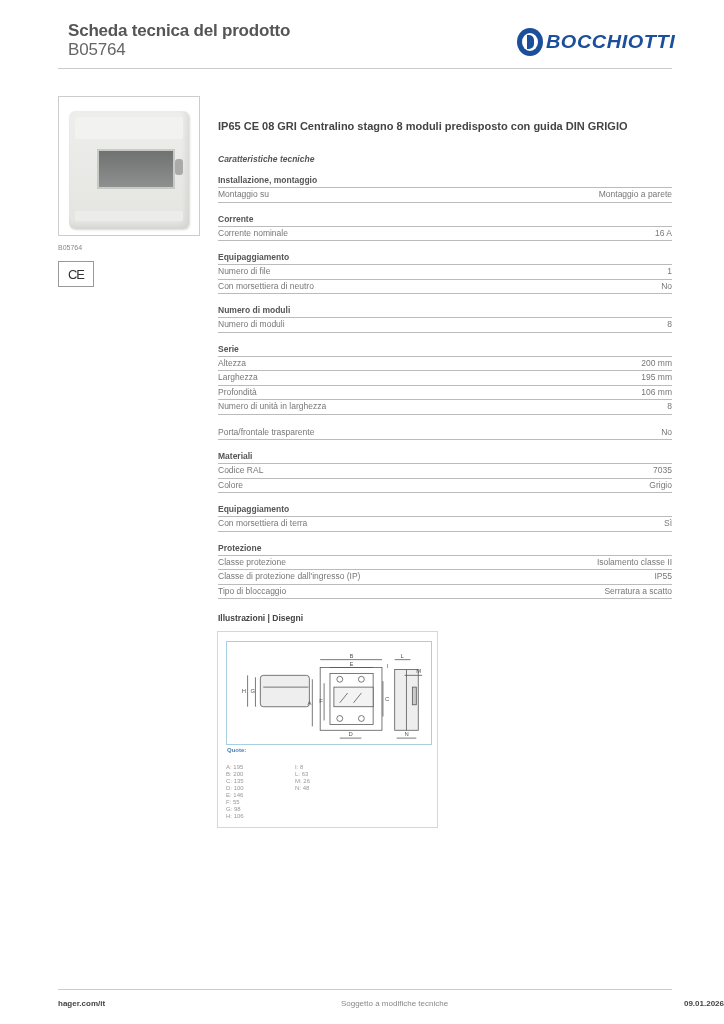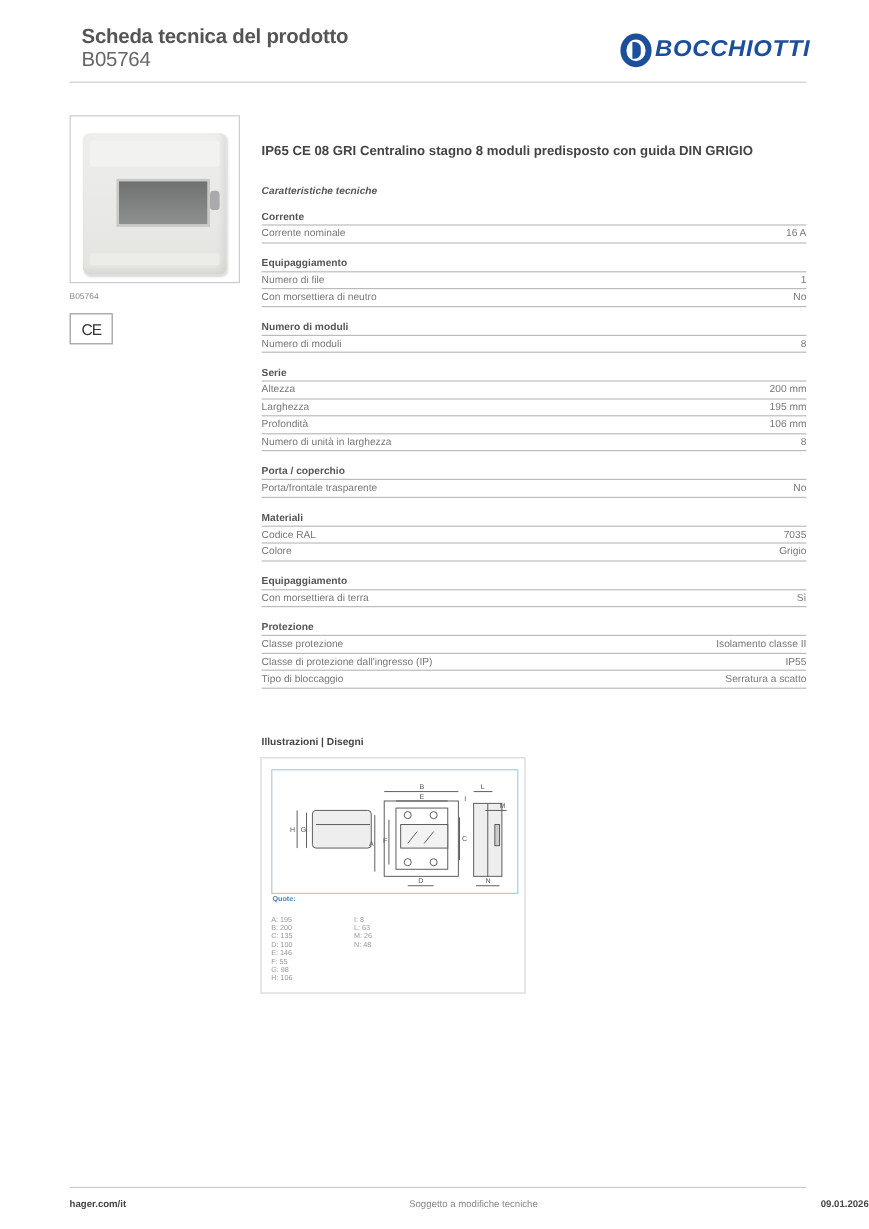--- a/index.html
+++ b/index.html
@@ -72,20 +72,27 @@
   </div>
   <div class="photo-caption">B05764</div>
   <div class="ce-mark">CE</div>
 </div>
 
 <div class="right-col">
   <div class="product-name">IP65 CE 08 GRI Centralino stagno 8 moduli predisposto con guida DIN GRIGIO</div>
   <div class="section-title">Caratteristiche tecniche</div>
   <div id="spec-groups">
       <div class="group">
+        <div class="group-title">Installazione, montaggio</div>
+        <div class="spec-row">
+          <span class="spec-label">Montaggio su</span>
+          <span class="spec-value">Montaggio a parete</span>
+        </div>
+      </div>
+      <div class="group">
         <div class="group-title">Corrente</div>
         <div class="spec-row">
           <span class="spec-label">Corrente nominale</span>
           <span class="spec-value">16 A</span>
         </div>
       </div>
       <div class="group">
         <div class="group-title">Equipaggiamento</div>
         <div class="spec-row">
           <span class="spec-label">Numero di file</span>
@@ -116,21 +123,20 @@
         <div class="spec-row">
           <span class="spec-label">Profondità</span>
           <span class="spec-value">106 mm</span>
         </div>
         <div class="spec-row">
           <span class="spec-label">Numero di unità in larghezza</span>
           <span class="spec-value">8</span>
         </div>
       </div>
       <div class="group">
-        <div class="group-title">Porta / coperchio</div>
         <div class="spec-row">
           <span class="spec-label">Porta/frontale trasparente</span>
           <span class="spec-value">No</span>
         </div>
       </div>
       <div class="group">
         <div class="group-title">Materiali</div>
         <div class="spec-row">
           <span class="spec-label">Codice RAL</span>
           <span class="spec-value">7035</span>

